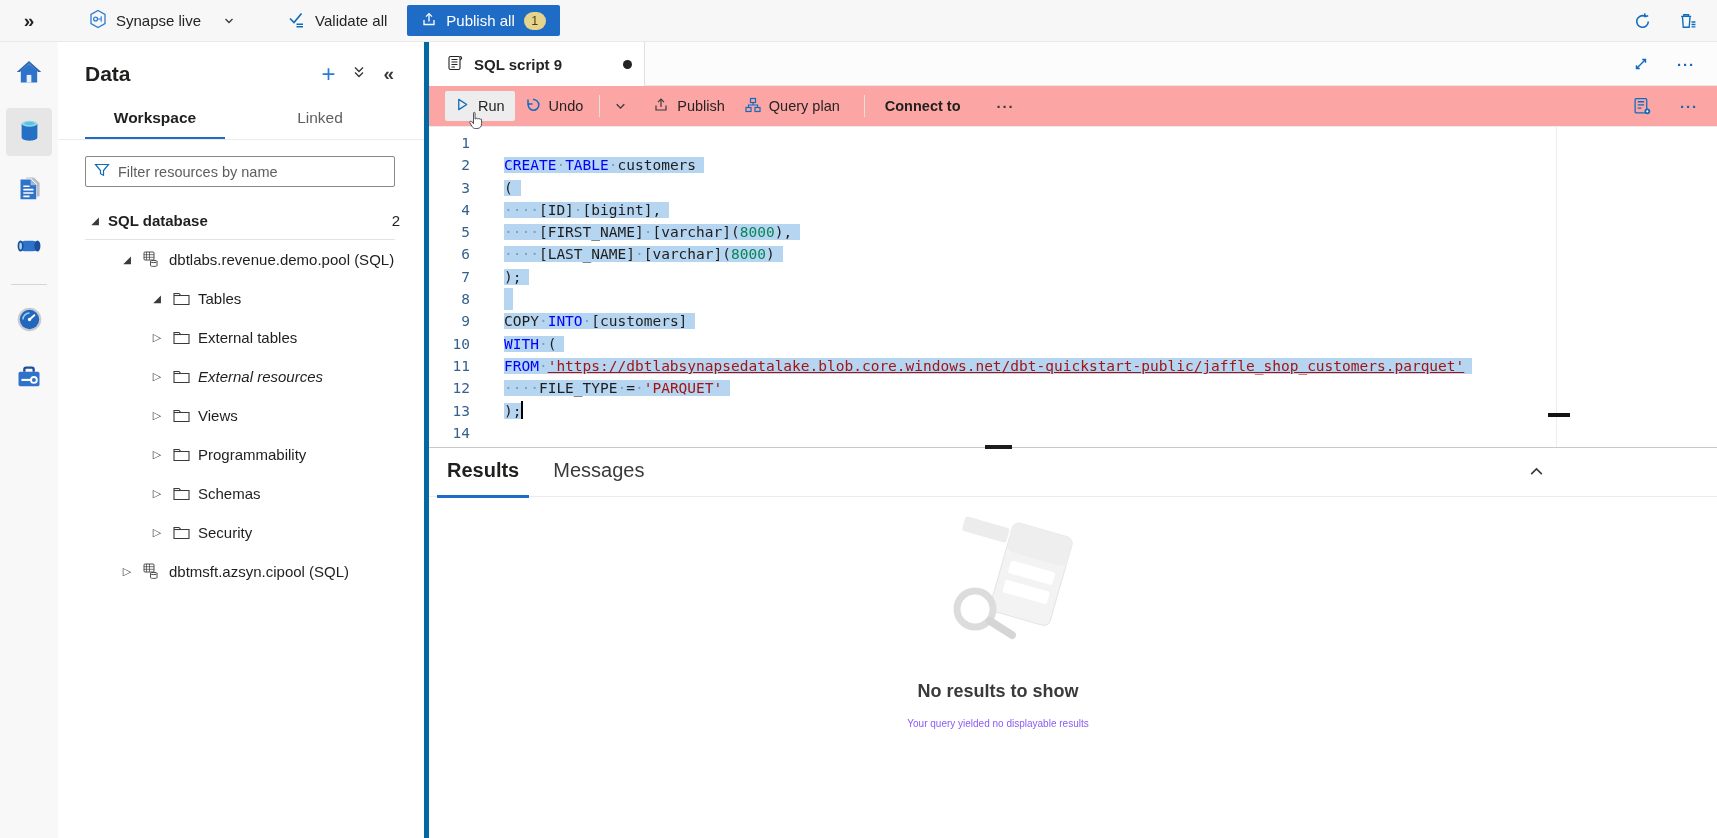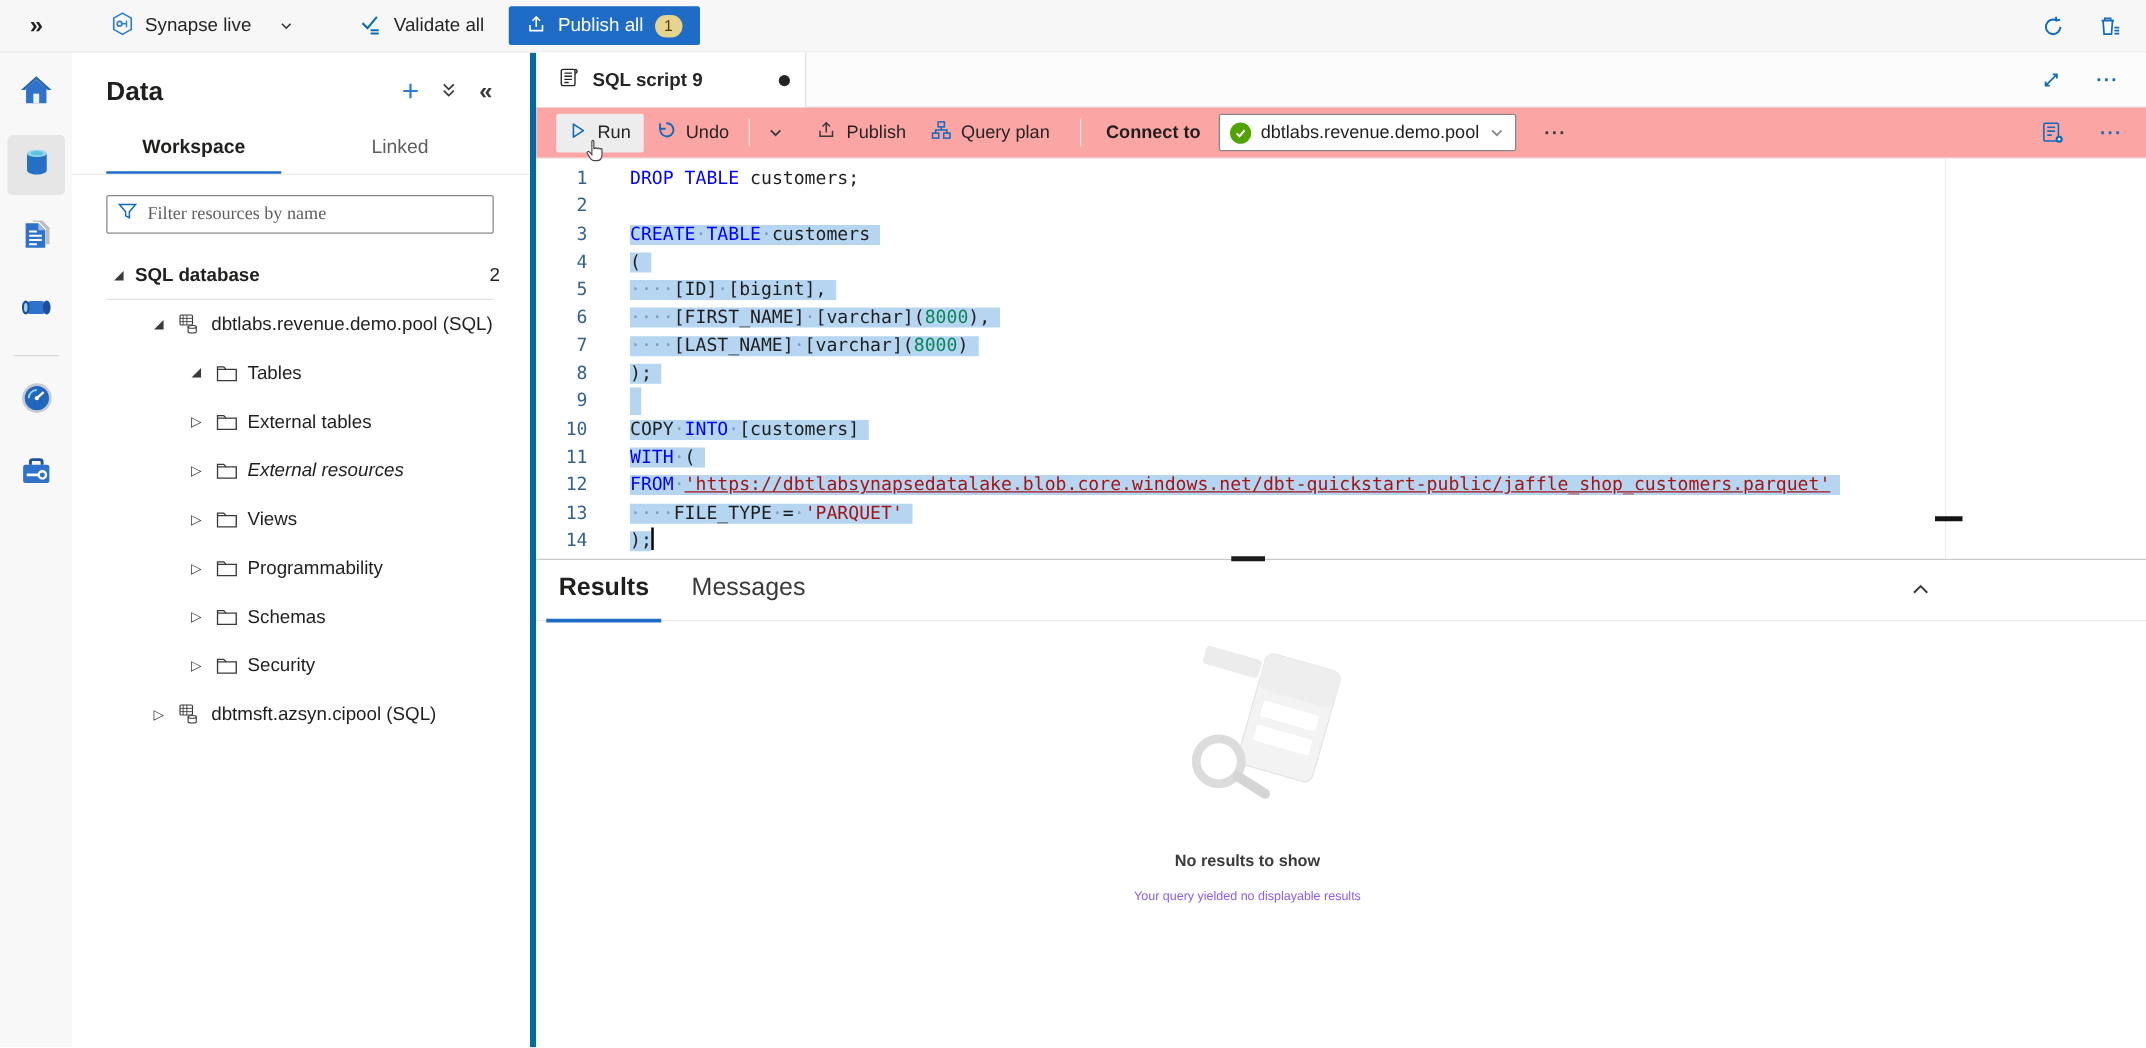--- a/index.html
+++ b/index.html
@@ -32,21 +32,21 @@
   .data-panel { width:371px; background:#fff; border-right:5px solid #0369a1; display:flex; flex-direction:column; }
   .dp-header { display:flex; align-items:center; padding:20px 30px 8px 27px; }
   .dp-title { font-size:21px; font-weight:bold; color:#201f1e; flex:1; }
   .dp-header-icons { display:flex; align-items:center; gap:17px; }
   .plus-glyph { color:#2b7cd3; font-size:24px; font-weight:400; line-height:18px; }
   .collapse-glyph { color:#3b3a39; font-size:19px; font-weight:bold; }
   .dp-tabs { display:flex; padding:6px 0 0 27px; border-bottom:1px solid #ececec; }
   .dp-tab { width:140px; text-align:center; font-size:15.5px; padding:9px 0 10px 0; color:#605e5c; cursor:pointer; border-bottom:2px solid transparent; margin-right:25px; }
   .dp-tab.active { color:#201f1e; font-weight:bold; border-bottom:2px solid #1f6cc7; }
   .filter-box { margin:16px 29px 10px 27px; height:31px; border:1px solid #8a8886; border-radius:2px; display:flex; align-items:center; padding:0 8px; gap:8px; background:#fff; }
-  .filter-box input { border:none; outline:none; flex:1; font-size:14.5px; font-family:Liberation Serif, serif; color:#201f1e; }
+  .filter-box input { border:none; outline:none; flex:1; font-size:14.5px; font-family:Liberation Sans, sans-serif; color:#201f1e; }
   .filter-box input::placeholder { color:#605e5c; }
   .tree { flex:1; overflow:hidden; padding-top:4px; }
   .tree-row { height:39px; display:flex; align-items:center; font-size:15px; color:#201f1e; cursor:pointer; position:relative; }
   .tree-row.root { font-weight:bold; }
   .tree-row.root::after { content:""; position:absolute; left:27px; right:29px; bottom:0; border-bottom:1px solid #e3e3e3; }
   .tree-chev { width:14px; display:inline-flex; justify-content:center; color:#3b3a39; }
   .tree-chev.exp { font-size:10px; }
   .tree-chev.col { font-size:11px; }
   .tree-icon { display:inline-flex; margin:0 8px 0 9px; }
   .tree-count { margin-left:auto; margin-right:24px; font-weight:normal; font-size:15px; color:#201f1e; }
@@ -88,21 +88,21 @@
   .code-mark { position:absolute; left:1119px; bottom:30px; width:22px; height:4px; background:#141414; }
 
   
   .results { flex:1; position:relative; background:#fff; display:flex; flex-direction:column; min-height:0; }
   .grip { position:absolute; top:-3px; left:556px; width:27px; height:4px; background:#1c1c1c; cursor:row-resize; }
   .rtabs { display:flex; align-items:center; padding-left:8px; height:49px; border-bottom:1px solid #ececec; position:relative; flex:none; }
   .rtab { font-size:20px; color:#3b3a39; padding:12px 10px 13px 10px; margin-right:14px; border-bottom:3px solid transparent; cursor:pointer; }
   .rtab.active { font-weight:bold; color:#201f1e; border-bottom:3px solid #1f6cc7; }
   .rtabs-right { position:absolute; right:170px; top:14px; }
   .empty-state { flex:1; display:flex; flex-direction:column; align-items:center; justify-content:flex-start; padding-right:150px; padding-top:12px; }
-  .empty-title { font-size:13px; font-weight:bold; color:#3b3a39; margin-top:22px; }
+  .empty-title { font-size:18px; font-weight:bold; color:#3b3a39; margin-top:22px; }
   .empty-sub { font-size:10px; color:#8b5cf6; margin-top:16px; }
 
   
   .statusbar { height:33px; background:#f2f2f2; display:flex; align-items:center; gap:9px; padding-left:42px; flex:none; }
   .statusbar .check-circle { width:16px; height:16px; }
   .status-text { font-size:14.5px; color:#252423; }
 
   
   .mouse-cursor { position:absolute; left:466px; top:110px; z-index:50; pointer-events:none; }
 </style>
@@ -425,31 +425,20 @@
                 <rect x="5.5" y="1.5" width="5" height="4"></rect>
                 <rect x="1" y="10.5" width="5" height="4"></rect>
                 <rect x="10" y="10.5" width="5" height="4"></rect>
                 <path d="M8 5.5 V8 M3.5 10.5 V8 H12.5 V10.5"></path>
               </svg>
           </span>
           <span>Query plan</span>
         </button>
         <div class="tool-sep" style="margin-left:14px;"></div>
         <span class="connect-label">Connect to</span>
-        <div class="pool-select">
-          <span class="check-circle">
-            <svg width="11" height="11" viewBox="0 0 12 12">
-                <path d="M2.5 6.2 L5 8.7 L9.5 3.5" stroke="#fff" stroke-width="1.7" fill="none"></path>
-              </svg>
-          </span>
-          <span>dbtlabs.revenue.demo.pool</span>
-          <svg width="13" height="13" viewBox="0 0 12 12" fill="none" stroke="#8a8886" stroke-width="1.3">
-              <path d="M2.5 4 L6 7.5 L9.5 4"></path>
-            </svg>
-        </div>
         <span class="more-dots" style="color:#3b3a39; margin-left:22px; cursor:pointer;">···</span>
         <div class="toolbar-right">
           <button class="icon-btn">
             <svg width="19" height="19" viewBox="0 0 18 18" fill="none" stroke="#0f6cbd" stroke-width="1.2">
                 <rect x="2" y="1.5" width="11" height="13.5" rx="1"></rect>
                 <path d="M4.5 4.5 H10.5 M4.5 7.5 H10.5 M4.5 10.5 H8"></path>
                 <circle cx="13.6" cy="13.6" r="2.7" fill="#0f6cbd" stroke="none"></circle>
                 <circle cx="13.6" cy="13.6" r="1" fill="#fff" stroke="none"></circle>
               </svg>
           </button>
@@ -468,21 +457,20 @@
             <div class="ln">7</div>
             <div class="ln">8</div>
             <div class="ln">9</div>
             <div class="ln">10</div>
             <div class="ln">11</div>
             <div class="ln">12</div>
             <div class="ln">13</div>
             <div class="ln">14</div>
           </div>
         <div class="code-lines">
-            <div class="code-line"><span><span class="tk-kw">DROP TABLE</span><span class="tk-pl"> customers;</span></span></div>
             <div class="code-line"><span></span>&nbsp;</div>
             <div class="code-line"><span class="selwrap"><span class="tk-kw">CREATE</span><span class="tk-ws">·</span><span class="tk-kw">TABLE</span><span class="tk-ws">·</span><span class="tk-pl">customers</span></span></div>
             <div class="code-line"><span class="selwrap"><span class="tk-pl">(</span></span></div>
             <div class="code-line"><span class="selwrap"><span class="tk-ws">····</span><span class="tk-pl">[ID]</span><span class="tk-ws">·</span><span class="tk-pl">[bigint],</span></span></div>
             <div class="code-line"><span class="selwrap"><span class="tk-ws">····</span><span class="tk-pl">[FIRST_NAME]</span><span class="tk-ws">·</span><span class="tk-pl">[varchar](</span><span class="tk-num">8000</span><span class="tk-pl">),</span></span></div>
             <div class="code-line"><span class="selwrap"><span class="tk-ws">····</span><span class="tk-pl">[LAST_NAME]</span><span class="tk-ws">·</span><span class="tk-pl">[varchar](</span><span class="tk-num">8000</span><span class="tk-pl">)</span></span></div>
             <div class="code-line"><span class="selwrap"><span class="tk-pl">);</span></span></div>
             <div class="code-line"><span class="selwrap selempty"></span></div>
             <div class="code-line"><span class="selwrap"><span class="tk-pl">COPY</span><span class="tk-ws">·</span><span class="tk-kw">INTO</span><span class="tk-ws">·</span><span class="tk-pl">[customers]</span></span></div>
             <div class="code-line"><span class="selwrap"><span class="tk-kw">WITH</span><span class="tk-ws">·</span><span class="tk-pl">(</span></span></div>

